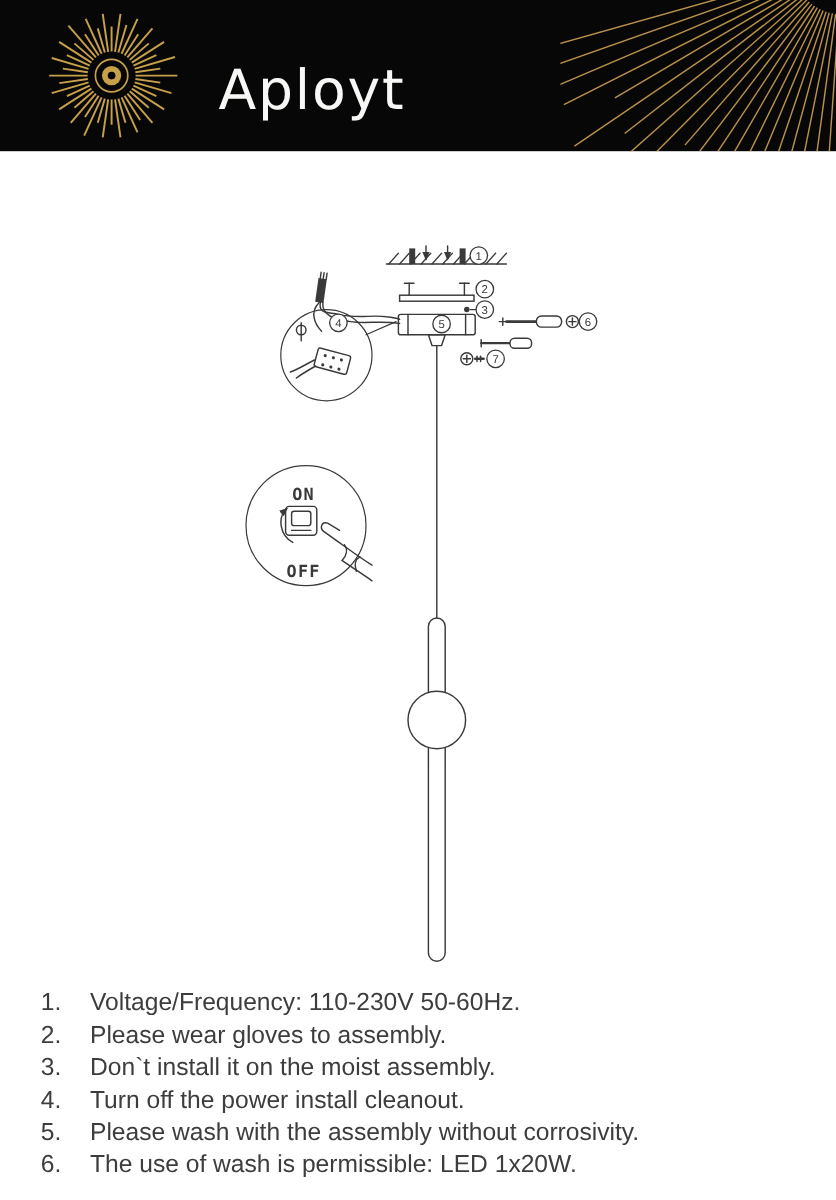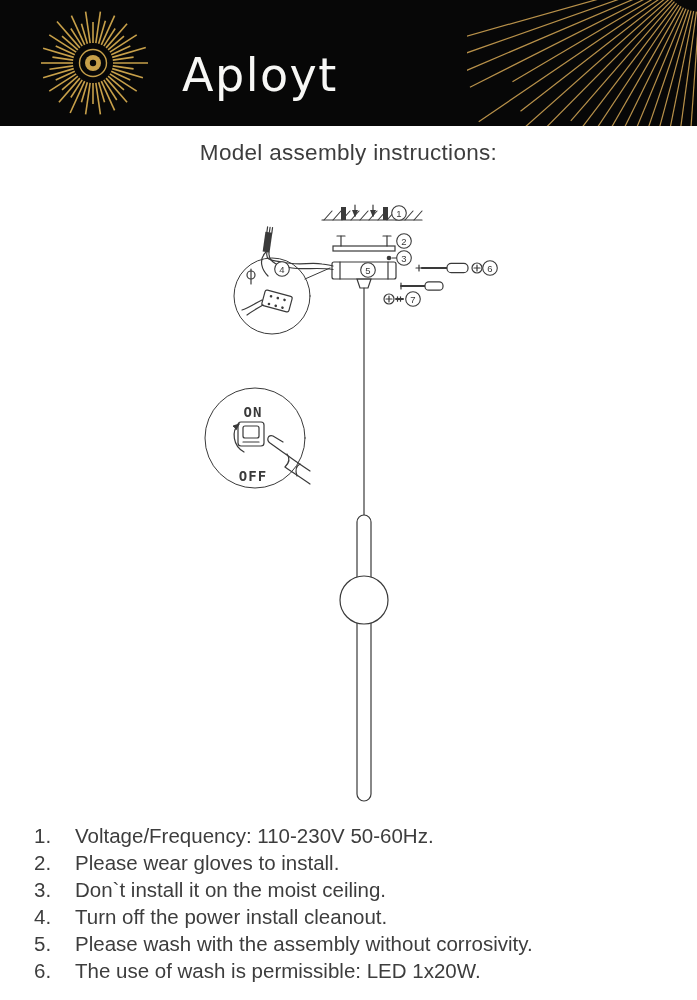--- a/index.html
+++ b/index.html
@@ -122,21 +122,20 @@
         <line x1="198.8115752614559" y1="-8.683388755650412" x2="45.44158470286436" y2="81.65843985135497" stroke="#b8914a" stroke-width="1.2"></line>
         <line x1="197.51139562501072" y1="-11.063143291043897" x2="2.9276872024474017" y2="87.22816057925206" stroke="#b8914a" stroke-width="1.2"></line>
         <line x1="196.367497112487" y1="-13.52184110265042" x2="-40.946449196521314" y2="87.70113498106842" stroke="#b8914a" stroke-width="1.2"></line>
         <line x1="195.38464836620074" y1="-16.049232460884483" x2="-0.805664486900298" y2="53.0402829709257" stroke="#b8914a" stroke-width="1.2"></line>
         <line x1="194.56694665008789" y1="-18.63478126901373" x2="-44.18060646367883" y2="48.474129333000434" stroke="#b8914a" stroke-width="1.2"></line>
       </g>
   </svg>
 </div>
 
 <div class="titles">
-  <div class="title-main">Model assembly instructions:</div>
 </div>
 
 <svg class="diagram-svg" width="697" height="620" viewBox="0 0 697 620">
   <defs>
     <marker id="arr" markerWidth="7" markerHeight="7" refX="5" refY="2.5" orient="auto">
       <path d="M0,0 L6,2.5 L0,5 Z" fill="#3a3a3a"></path>
     </marker>
   </defs>
 
   <g stroke="#3a3a3a" stroke-width="1.2" fill="none" stroke-linecap="round">
@@ -294,25 +293,25 @@
   </g>
 </svg>
 
 <div class="list">
   <div class="li">
     <span class="num">1.</span>
     <span class="txt">Voltage/Frequency: 110-230V 50-60Hz.</span>
   </div>
   <div class="li">
     <span class="num">2.</span>
-    <span class="txt">Please wear gloves to install.</span>
+    <span class="txt">Please wear gloves to assembly.</span>
   </div>
   <div class="li">
     <span class="num">3.</span>
-    <span class="txt">Don`t install it on the moist ceiling.</span>
+    <span class="txt">Don`t install it on the moist assembly.</span>
   </div>
   <div class="li">
     <span class="num">4.</span>
     <span class="txt">Turn off the power install cleanout.</span>
   </div>
   <div class="li">
     <span class="num">5.</span>
     <span class="txt">Please wash with the assembly without corrosivity.</span>
   </div>
   <div class="li">

